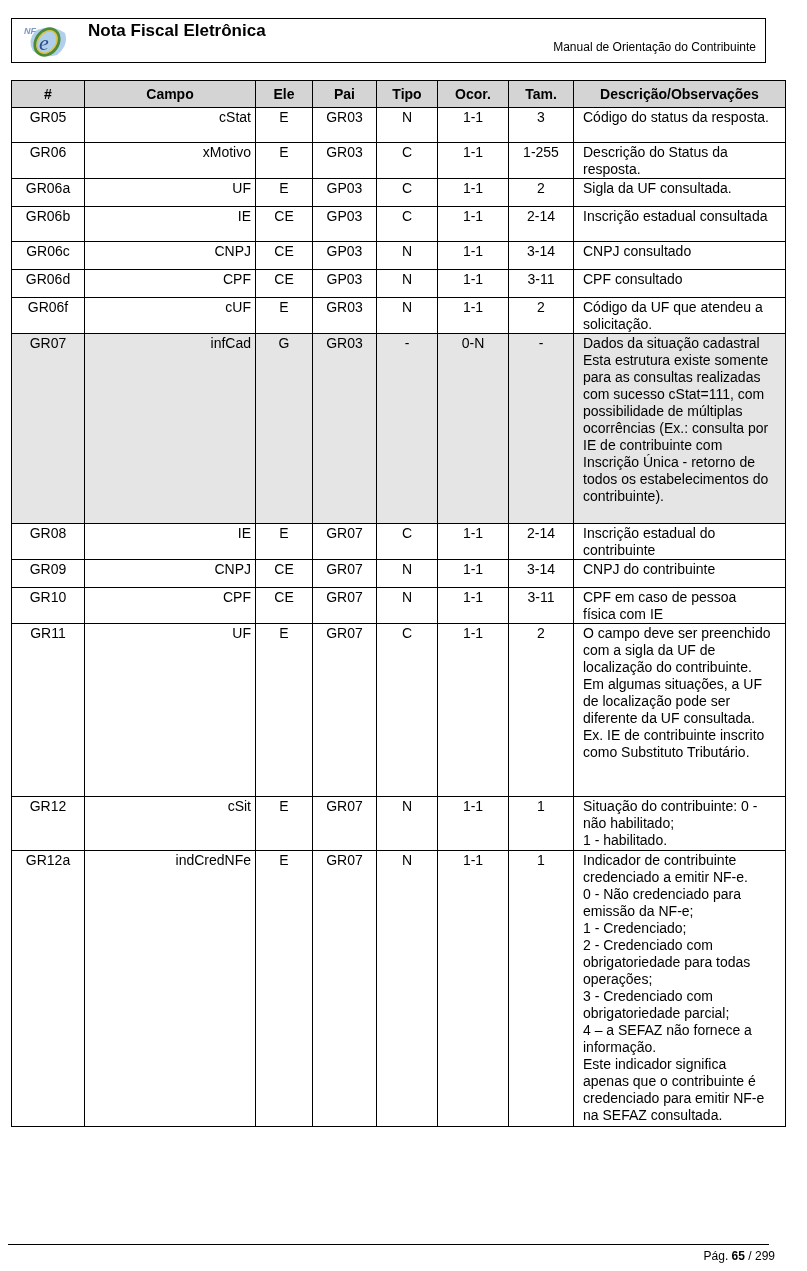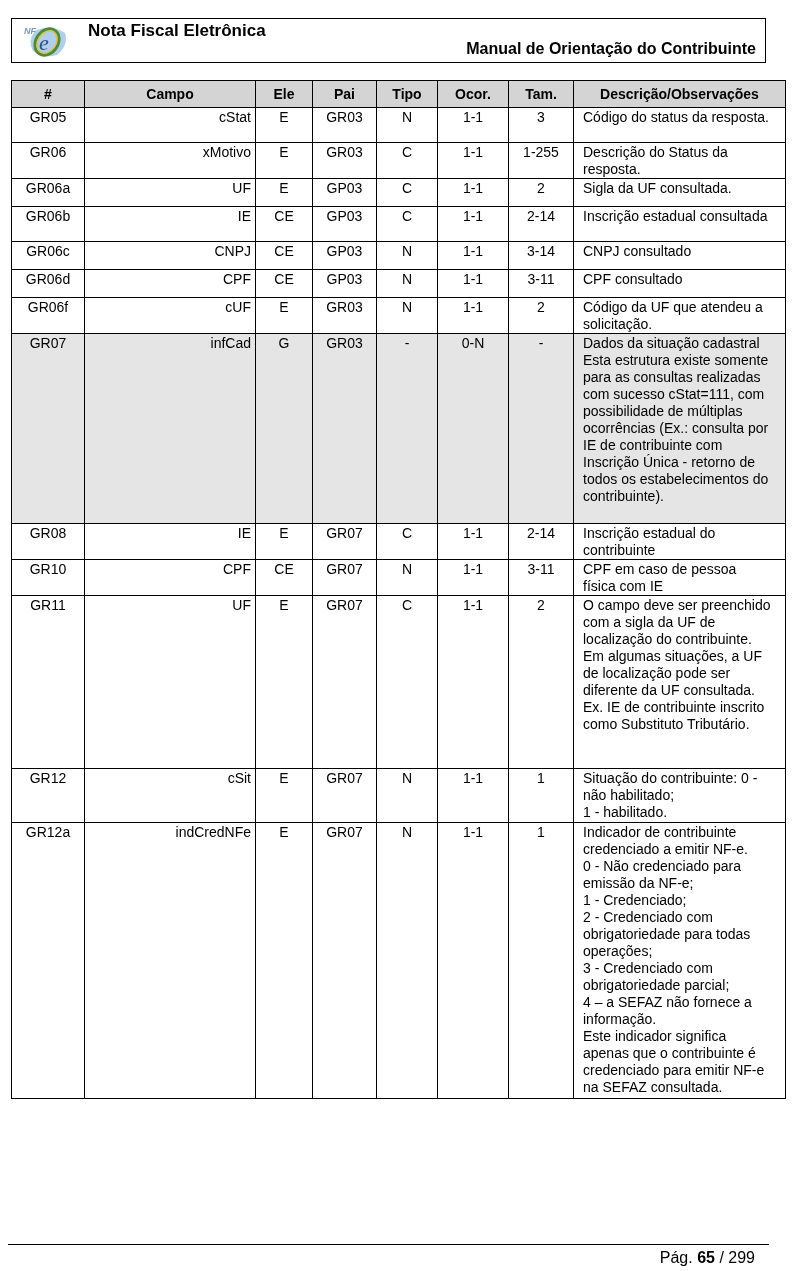--- a/index.html
+++ b/index.html
@@ -1,29 +1,29 @@
 <!DOCTYPE html>
 <html><head>
 <meta charset="utf-8">
 <style>
   html, body { margin:0; padding:0; background:#ffffff; }
   body { width:807px; height:1271px; position:relative; font-family:"Liberation Sans", sans-serif; color:#000; overflow:hidden; }
   .header-box { position:absolute; left:11px; top:18px; width:755px; height:45px; border:1px solid #000; box-sizing:border-box; }
   .logo { position:absolute; left:9px; top:4px; width:50px; height:36px; }
   .doc-title { position:absolute; left:76px; top:2px; font-size:17px; font-weight:bold; }
-  .doc-subtitle { position:absolute; right:9px; top:21px; font-size:16px; font-weight:bold; }
+  .doc-subtitle { position:absolute; right:9px; top:21px; font-size:12px; font-weight:normal; }
   table.spec { position:absolute; left:11px; top:80px; width:774px; border-collapse:collapse; table-layout:fixed; font-size:14px; line-height:17px; }
   table.spec th, table.spec td { border:1px solid #000; vertical-align:top; padding:1px 4px 0 4px; }
   table.spec th { background:#d4d4d4; font-weight:bold; text-align:center; height:26px; vertical-align:middle; padding:0 4px; font-size:14px; }
   table.spec td.c { text-align:center; }
   table.spec td.l { text-align:right; padding-left:9px; }
   table.spec td.desc { padding-left:9px; padding-right:14px; white-space:pre-line; }
   tr.group td { background:#e5e5e5; }
   .footer-line { position:absolute; left:8px; top:1244px; width:761px; height:1px; background:#000; }
-  .footer-page { position:absolute; right:52px; top:1249px; font-size:16px;padding-left:14px; }
+  .footer-page { position:absolute; right:32px; top:1249px; font-size:12px;padding-left:14px; }
   .footer-page b { font-weight:bold; }
 </style>
 </head>
 <body>
 
 <div class="header-box">
   <div class="logo">
     <svg width="50" height="36" viewBox="0 0 50 36">
       <path d="M14 8 Q30 0 44 10 Q48 22 36 32 Q22 36 12 28 Q6 18 14 8 Z" fill="#9ec3e6" opacity="0.8"></path>
       <ellipse cx="26" cy="19" rx="11" ry="14" transform="rotate(35 26 19)" fill="none" stroke="#4d8a3a" stroke-width="3"></ellipse>
@@ -144,20 +144,30 @@
       <tr style="height: 35px;">
         <td class="c">GR08</td>
         <td class="l">IE</td>
         <td class="c">E</td>
         <td class="c">GR07</td>
         <td class="c">C</td>
         <td class="c">1-1</td>
         <td class="c">2-14</td>
         <td class="desc">Inscrição estadual do contribuinte</td>
       </tr>
+      <tr style="height: 28px;">
+        <td class="c">GR09</td>
+        <td class="l">CNPJ</td>
+        <td class="c">CE</td>
+        <td class="c">GR07</td>
+        <td class="c">N</td>
+        <td class="c">1-1</td>
+        <td class="c">3-14</td>
+        <td class="desc">CNPJ do contribuinte</td>
+      </tr>
       <tr style="height: 36px;">
         <td class="c">GR10</td>
         <td class="l">CPF</td>
         <td class="c">CE</td>
         <td class="c">GR07</td>
         <td class="c">N</td>
         <td class="c">1-1</td>
         <td class="c">3-11</td>
         <td class="desc">CPF em caso de pessoa física com IE</td>
       </tr>

